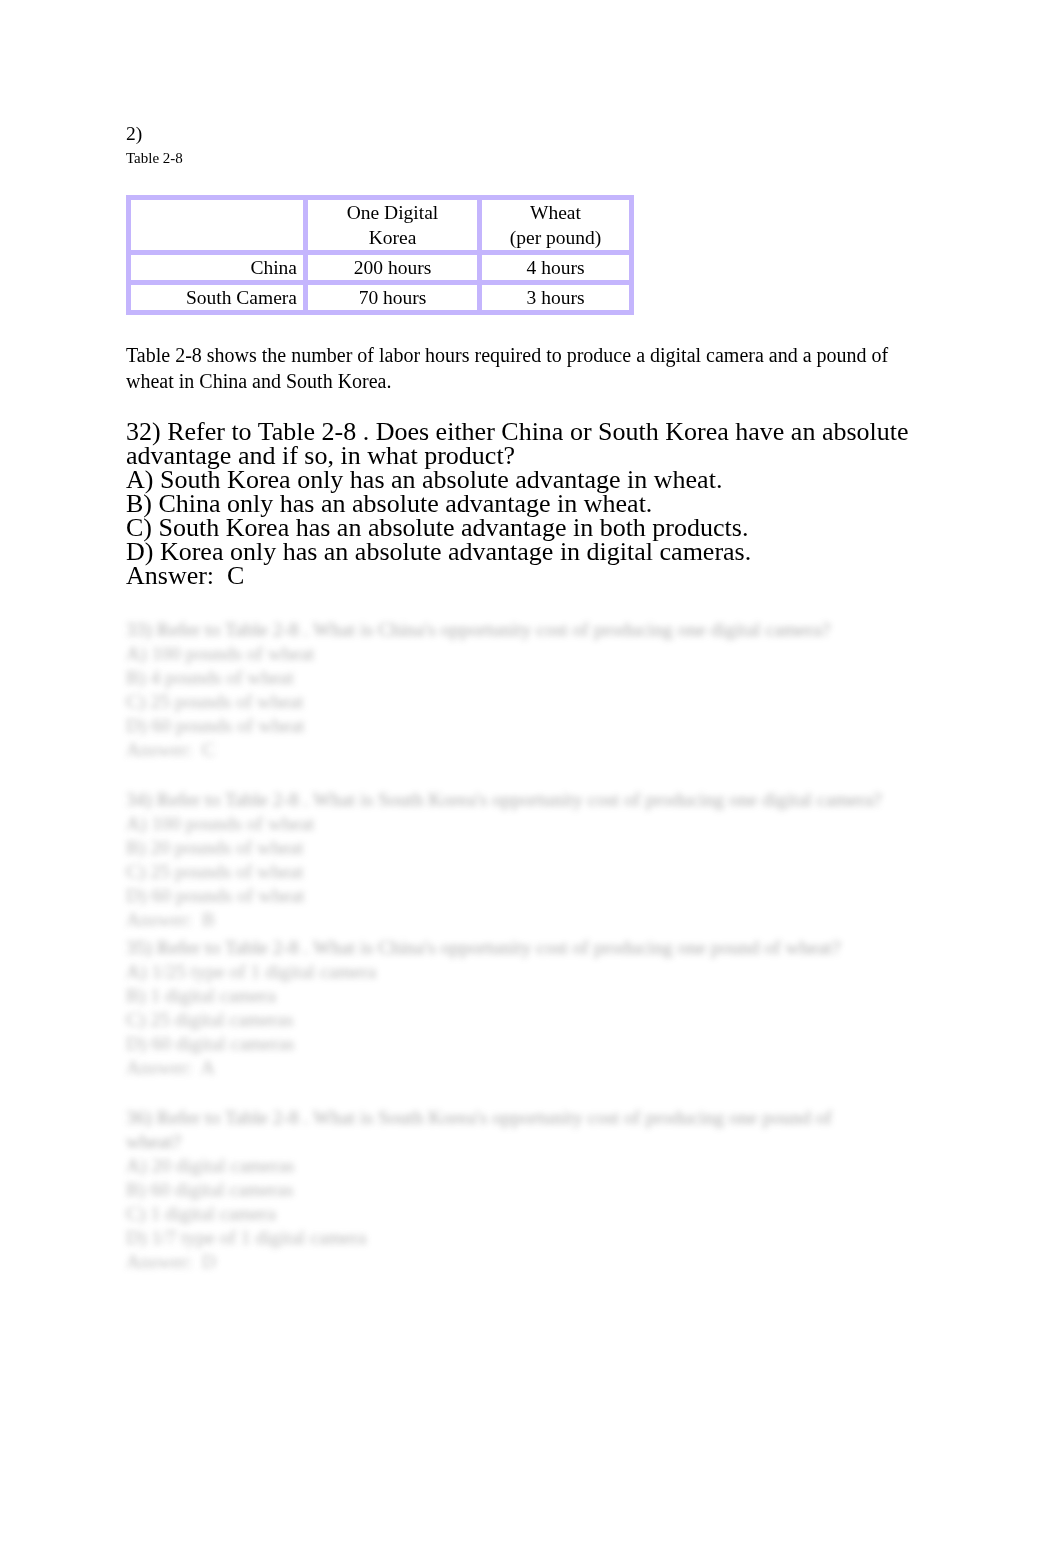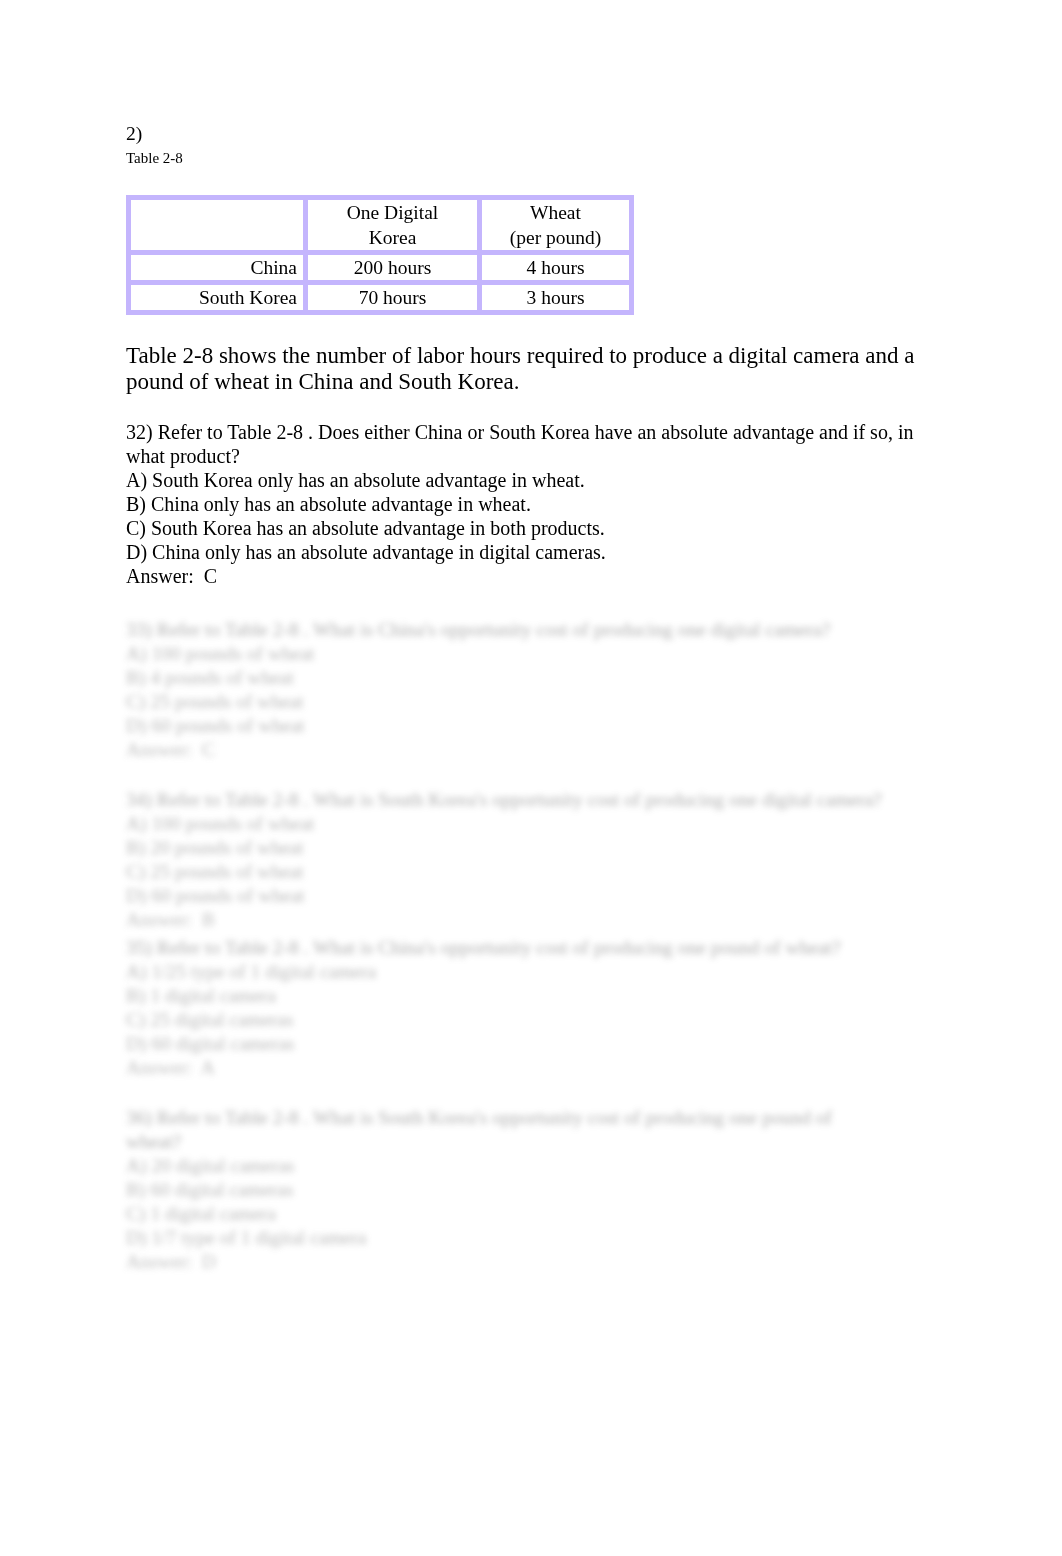--- a/index.html
+++ b/index.html
@@ -60,27 +60,27 @@
     height: 25px;
   }
   table.data td.c0 { width: 160px; text-align: right; }
   table.data td.c1 { width: 157px; text-align: center; }
   table.data td.c2 { width: 135px; text-align: center; }
   table.data tr.head td { height: 50px; }
   .hdr-two-line { display: block; }
 
   
   .para {
-    font-size: 23px;
+    font-size: 20px;
     line-height: 25.5px;
     margin-top: 28px;
     width: 800px;
   }
   .qblock {
-    font-size: 20px;
+    font-size: 26px;
     line-height: 24px;
     margin-top: 26px;
     width: 805px;
   }
   .qline { white-space: normal; }
   .opt { white-space: pre; }
   .ans { white-space: pre; }
 
   
   .blurred-area {
@@ -123,42 +123,42 @@
               <span class="hdr-two-line">Wheat</span>
               <span class="hdr-two-line">(per pound)</span>
             </td>
           </tr>
           <tr>
             <td class="c0">China</td>
             <td class="c1">200 hours</td>
             <td class="c2">4 hours</td>
           </tr>
           <tr>
-            <td class="c0">South Korea</td>
+            <td class="c0">South Camera</td>
             <td class="c1">70 hours</td>
             <td class="c2">3 hours</td>
           </tr>
         </tbody>
       </table>
     </div>
 
     <div class="para">
       <span>Table 2-8 shows the number of labor hours required to produce a digital camera and a pound of</span>
       <span>wheat in China and South Korea.</span>
     </div>
 
     <div class="qblock">
       <div class="qline">
         <span>32) Refer to Table 2-8 . Does either China or South Korea have an absolute advantage and if so,</span>
         <span>in what product?</span>
       </div>
       <div class="opt">A) South Korea only has an absolute advantage in wheat.</div>
       <div class="opt">B) China only has an absolute advantage in wheat.</div>
       <div class="opt">C) South Korea has an absolute advantage in both products.</div>
-      <div class="opt">D) China only has an absolute advantage in digital cameras.</div>
+      <div class="opt">D) Korea only has an absolute advantage in digital cameras.</div>
       <div class="ans">Answer:  C</div>
     </div>
 
     <div class="blurred-area">
 
       <div class="bblock">
         <div class="qline">33) Refer to Table 2-8 . What is China's opportunity cost of producing one digital camera?</div>
         <div class="opt">A) 100 pounds of wheat</div>
         <div class="opt">B) 4 pounds of wheat</div>
         <div class="opt">C) 25 pounds of wheat</div>

